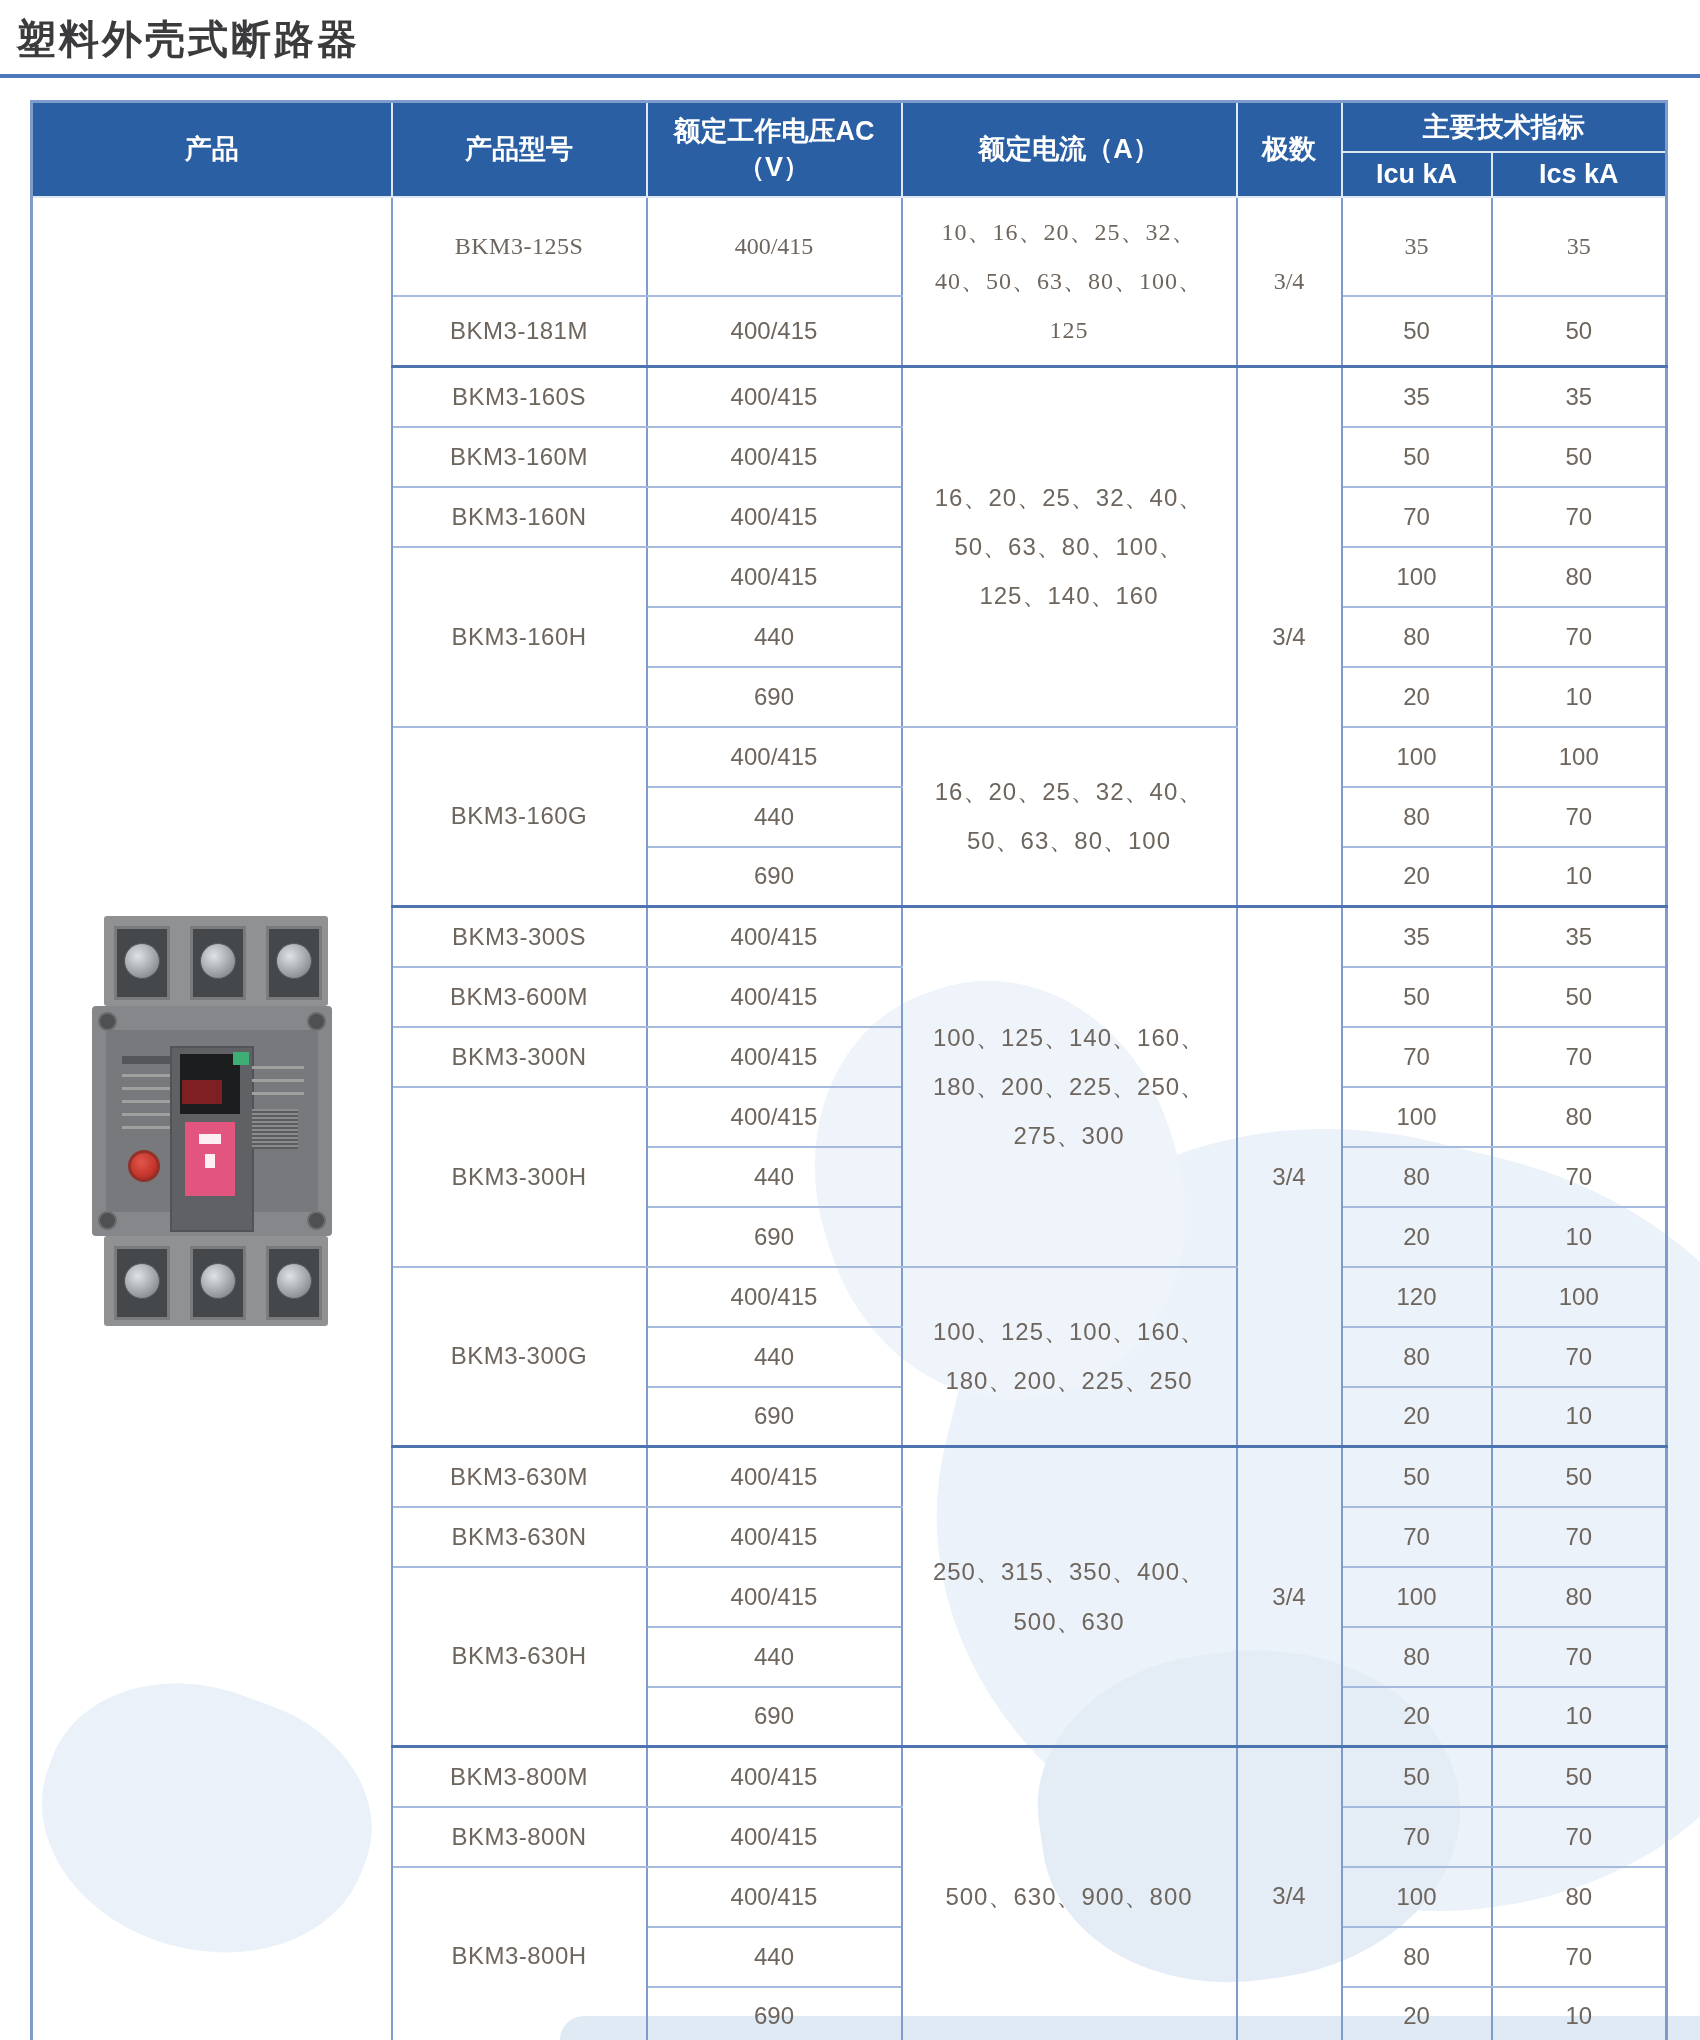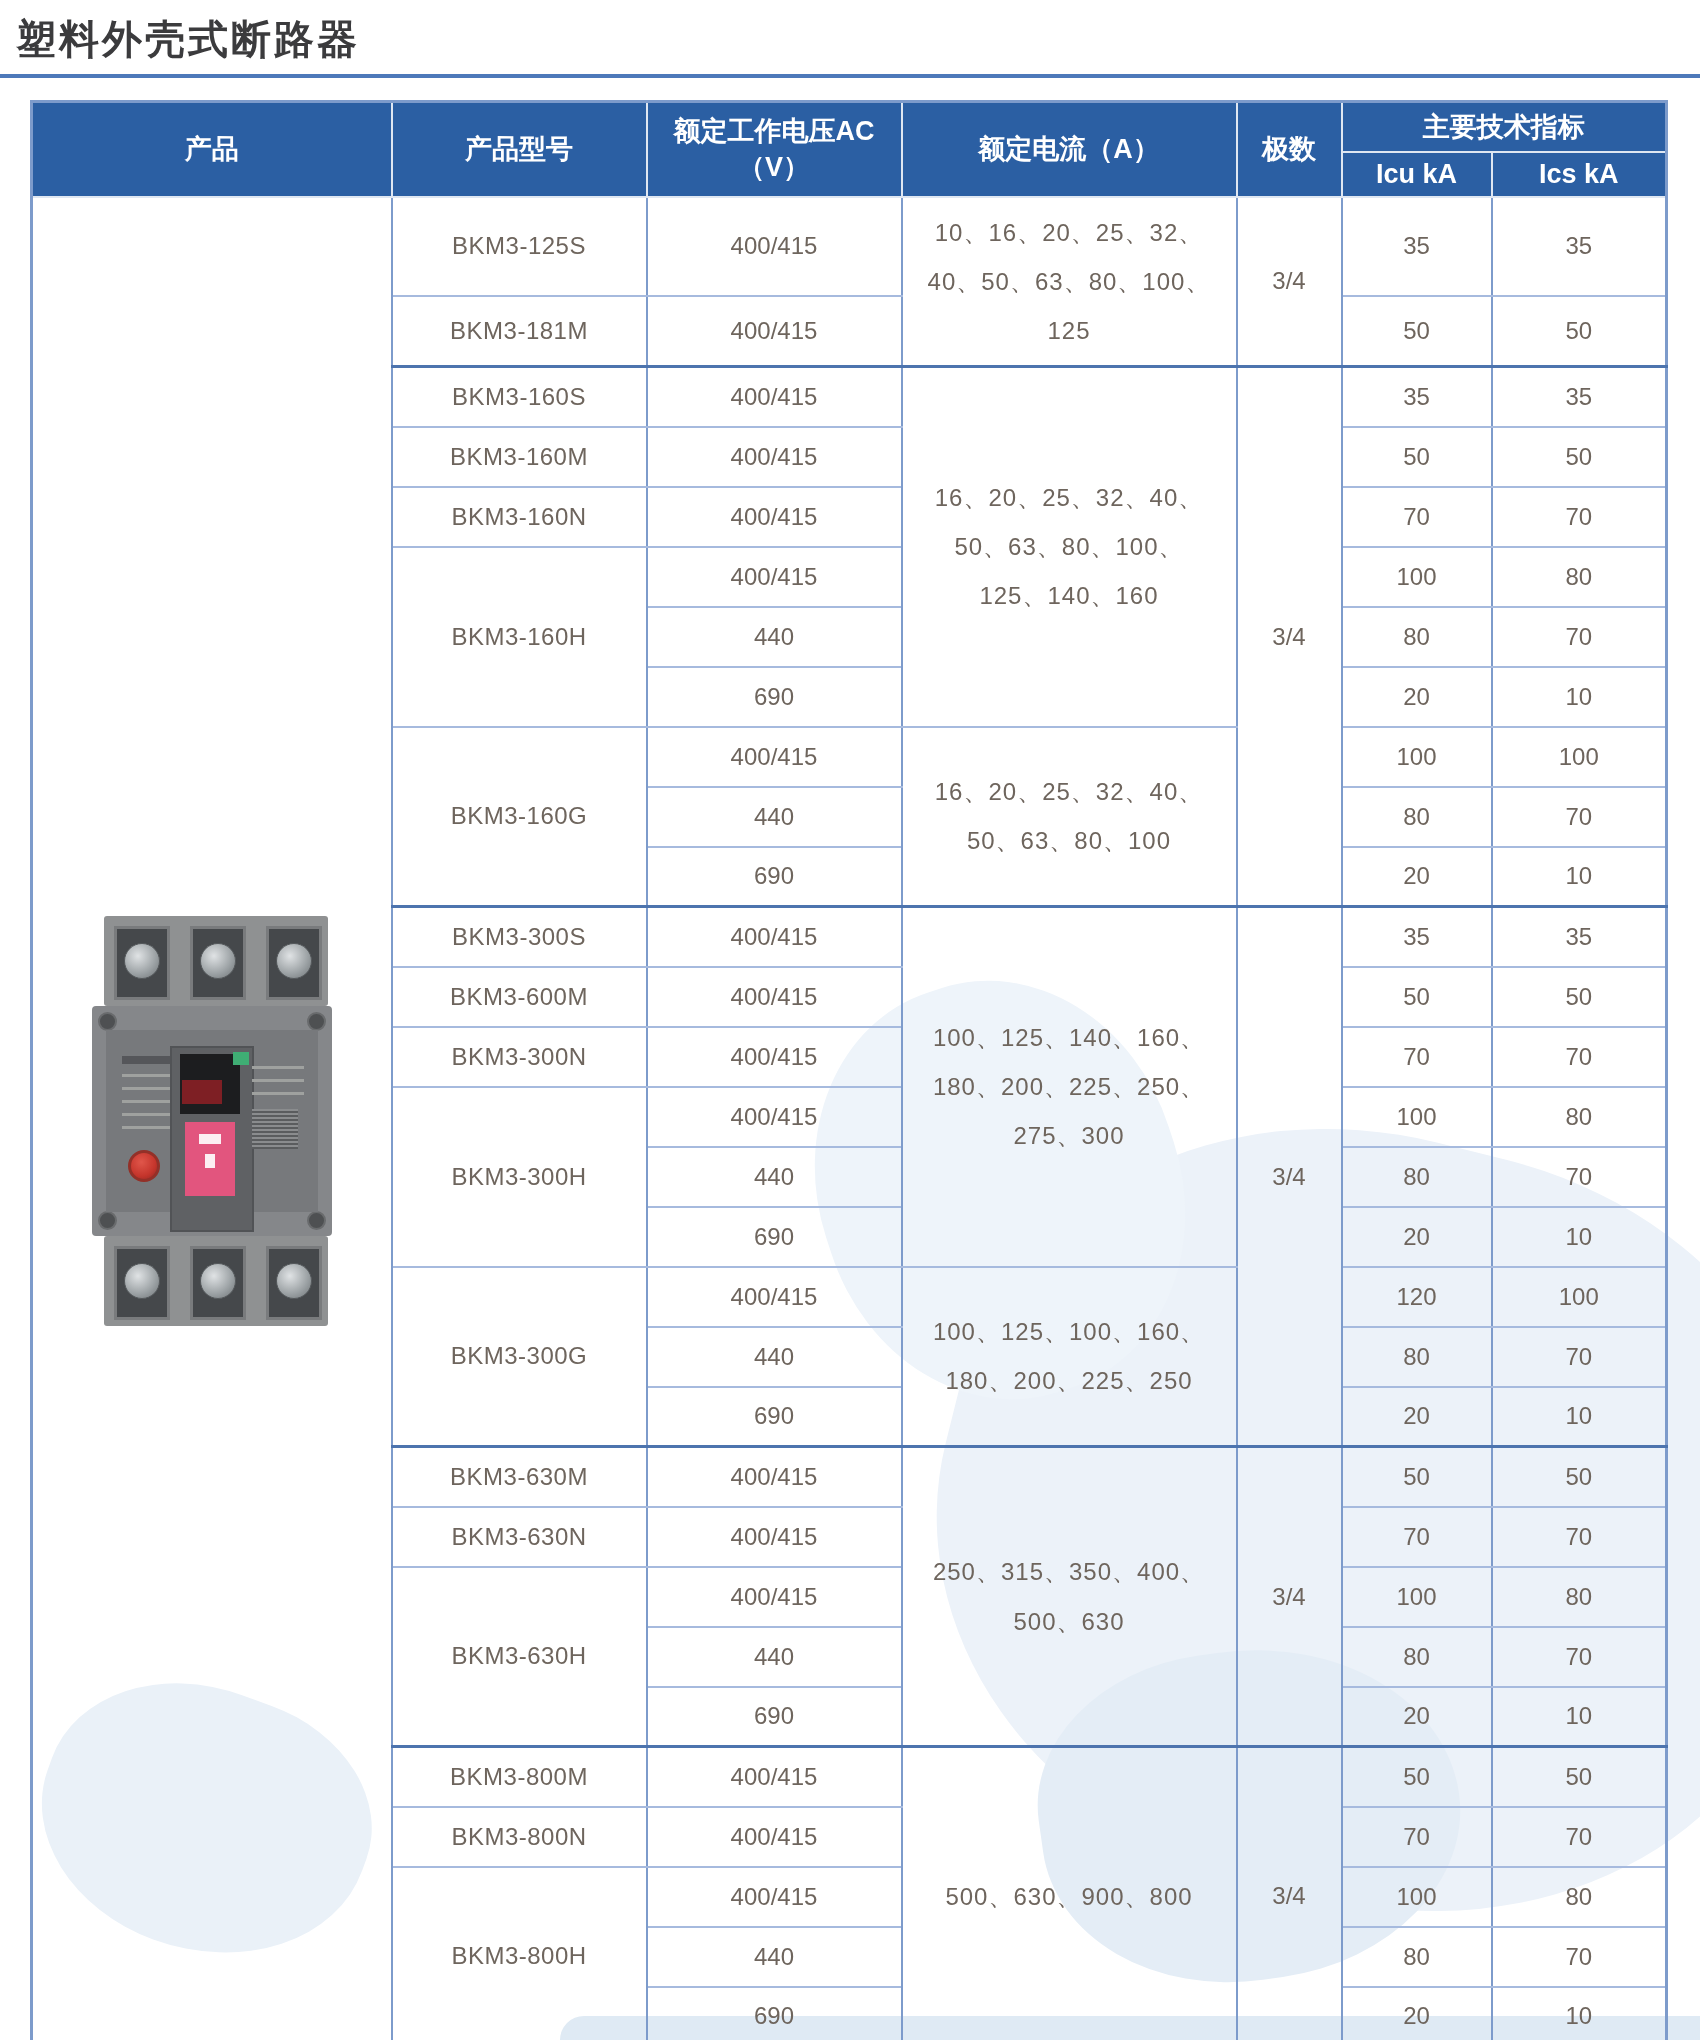--- a/index.html
+++ b/index.html
@@ -25,21 +25,21 @@
              border:3px solid #7d9bcb;border-bottom:4px solid #5b80bf;}
   .spec th{background:#2b5fa3;color:#ffffff;font-weight:bold;font-size:27px;
            border:2px solid #dfe7f2;text-align:center;vertical-align:middle;padding:0;}
   .spec thead tr.h1{height:50px;}
   .spec thead tr.h2{height:45px;}
   .spec th .vline{line-height:1.35;}
   .spec td{border:2px solid #a6bade;border-left-color:#7d9bcb;border-right-color:#7d9bcb;
            text-align:center;vertical-align:middle;font-size:24px;color:#6e655d;
            background:transparent;padding:0;}
   .spec tbody tr{height:60px;}
-  .spec tbody tr.first{height:84px;}
+  .spec tbody tr.first{height:84px;font-family:Liberation Serif, serif;}
   .spec tbody tr.g td{border-top:3px solid #4d74ae;}
   .spec td.cur{line-height:2.05;padding:10px 24px;letter-spacing:1px;}
   .spec td.model{letter-spacing:0.5px;}
 
   
   .photo-td{vertical-align:middle;}
   .breaker{position:relative;width:240px;height:410px;margin:0 auto;}
   .cb-strip{position:absolute;left:12px;right:4px;height:90px;background:#8f9192;border-radius:3px;}
   .cb-strip.top{top:0;}
   .cb-strip.bot{bottom:0;}

